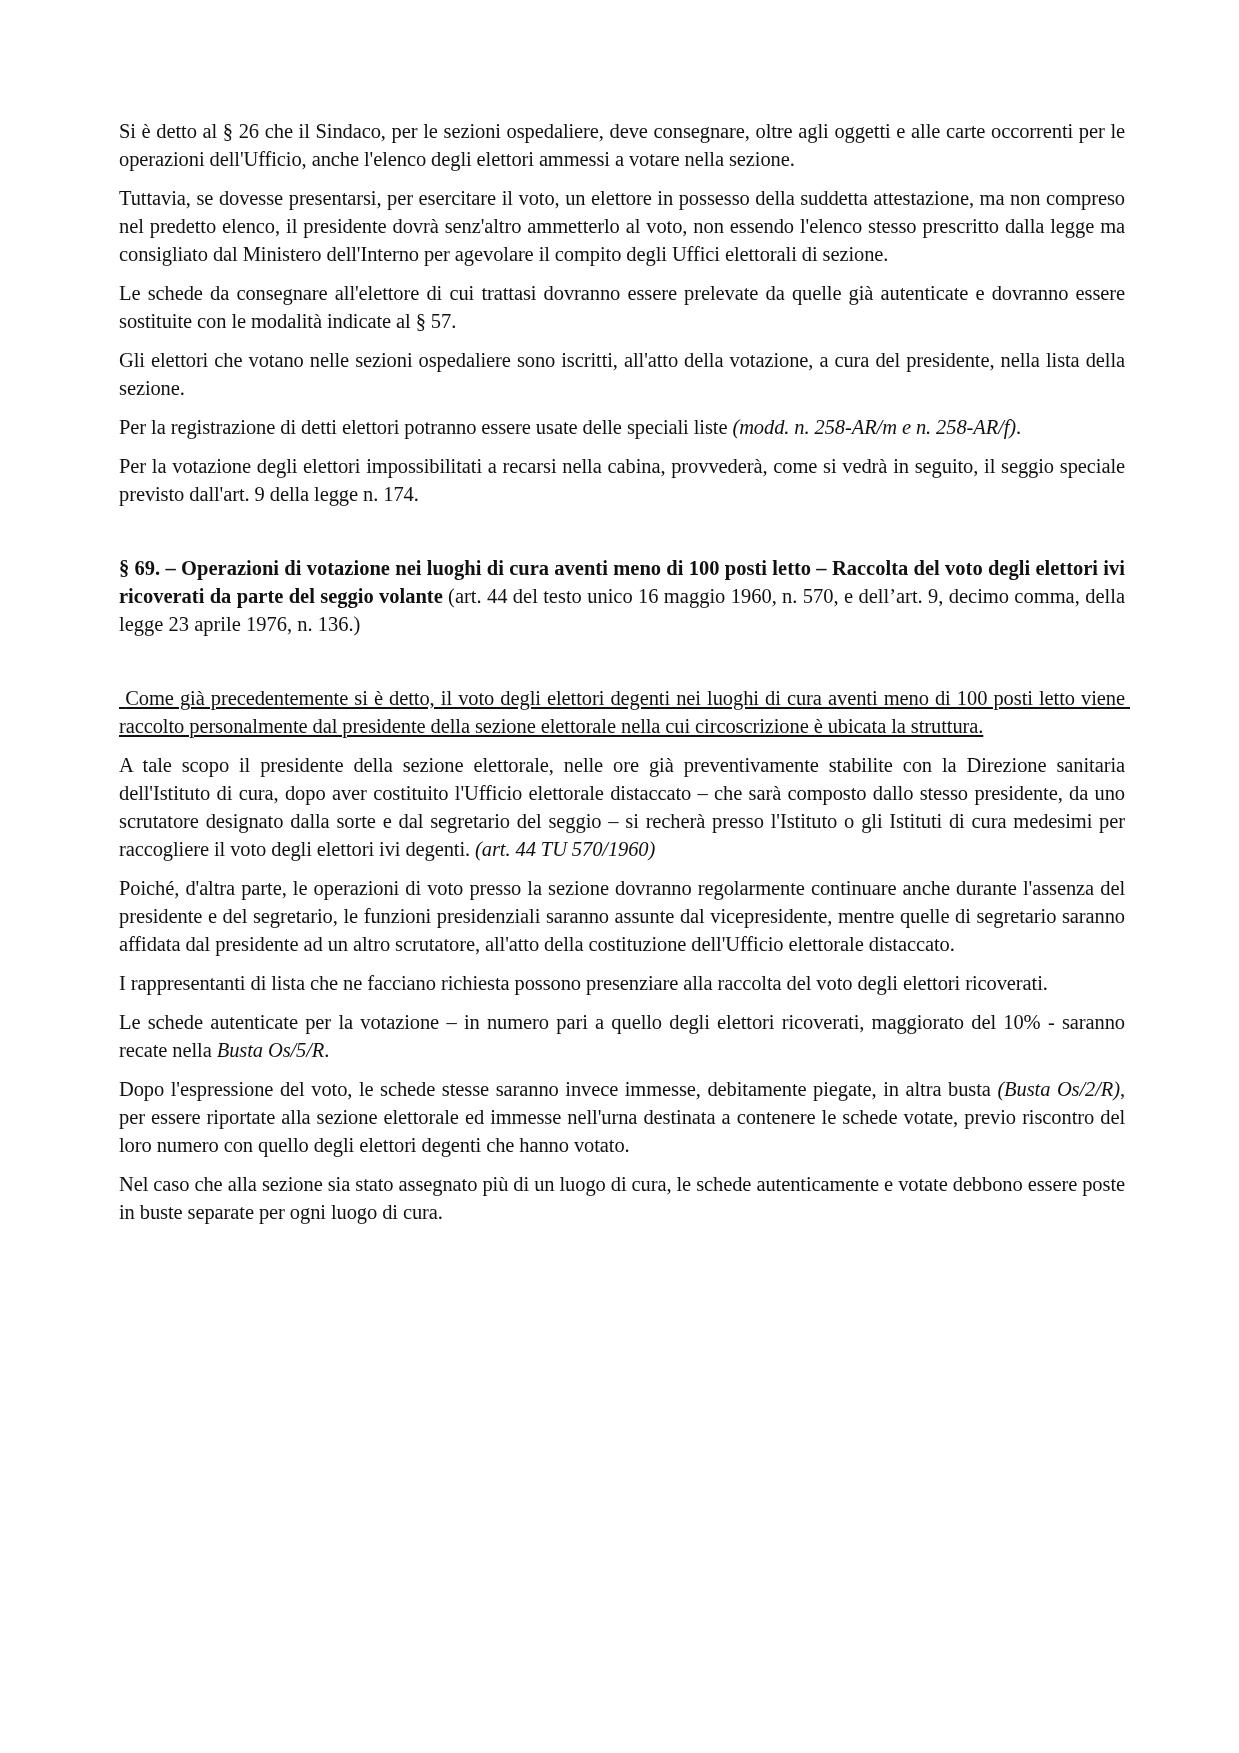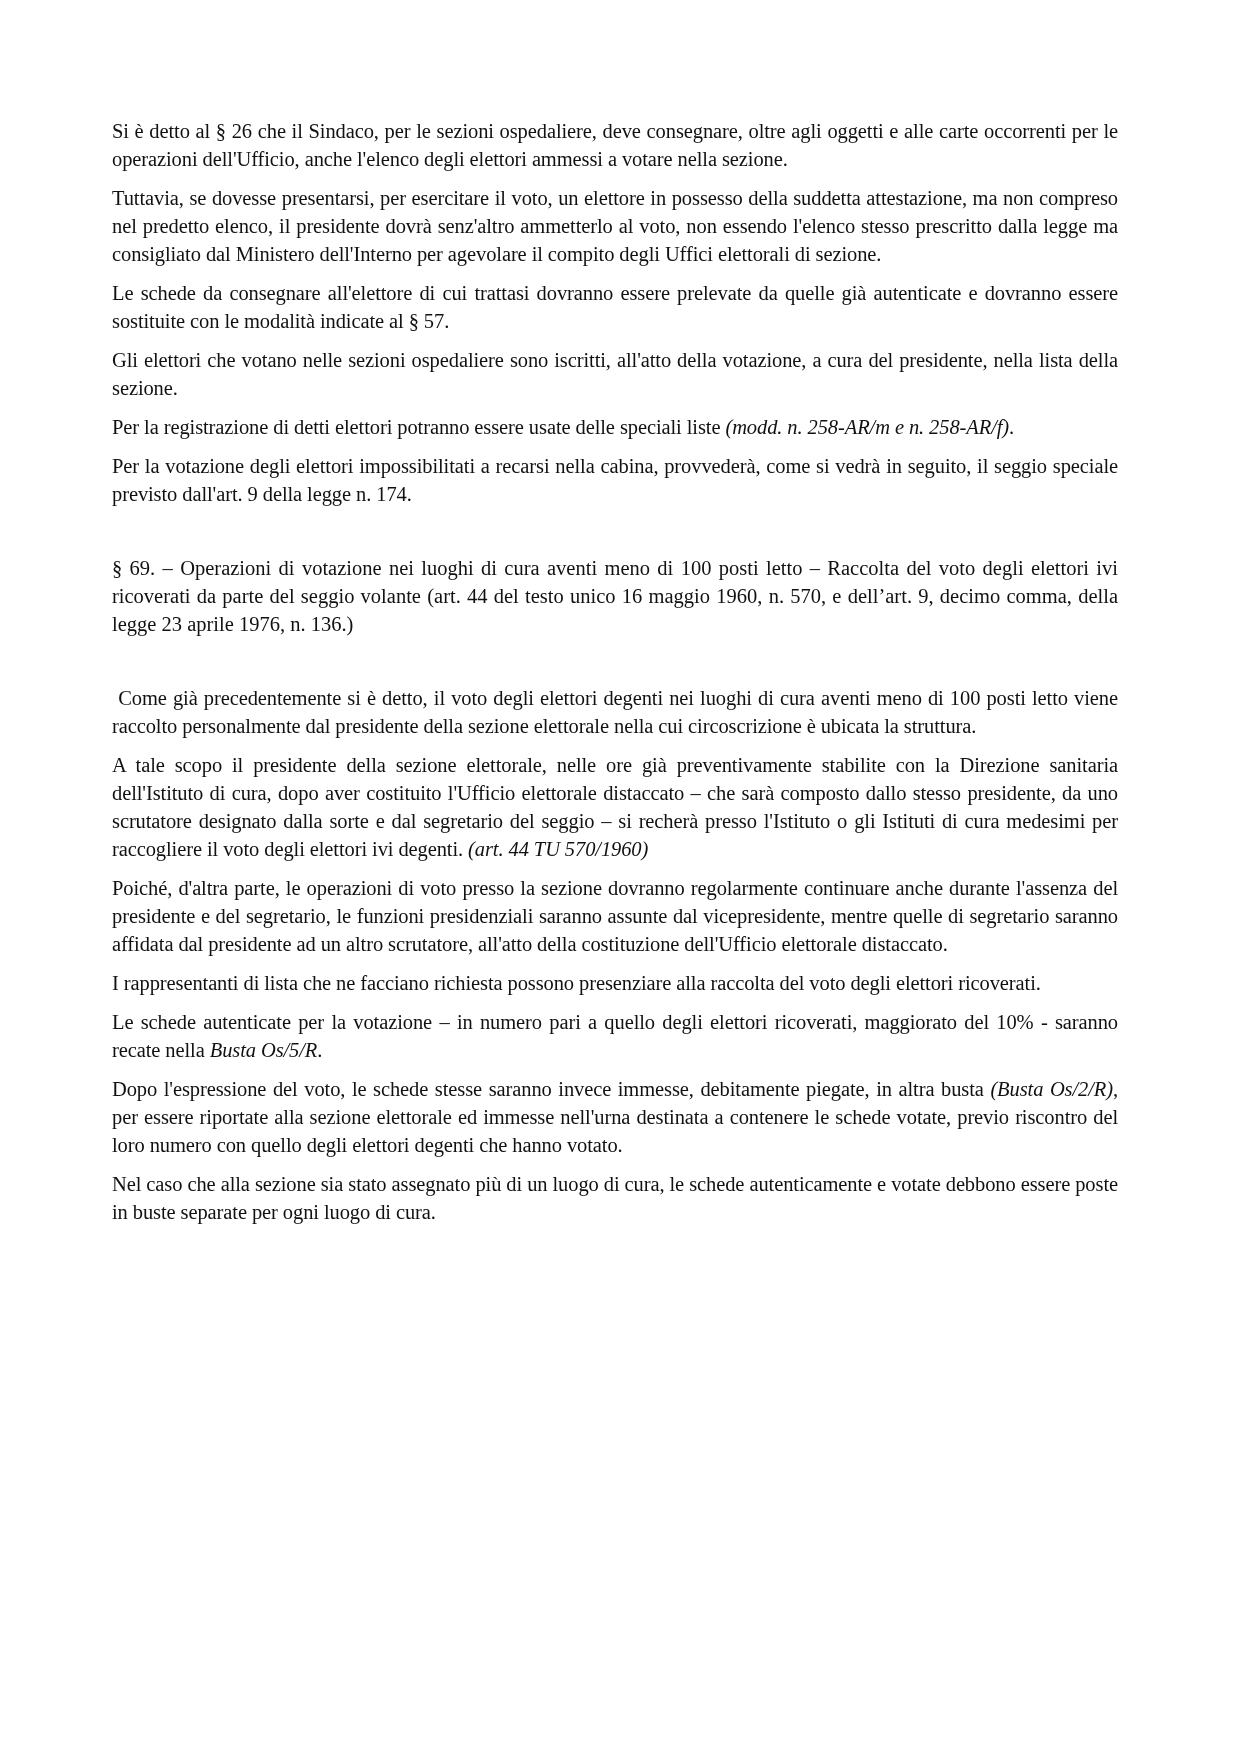--- a/index.html
+++ b/index.html
@@ -10,41 +10,41 @@
     body {
       width: 1239px;
       height: 1753px;
       position: relative;
       overflow: hidden;
       font-family: "Liberation Serif", "DejaVu Serif", serif;
       color: #111111;
     }
     .page {
       position: absolute;
-      left: 112px;
+      left: 119px;
       top: 117px;
       width: 1006px;
     }
     .para {
       font-size: 20.5px;
       line-height: 28px;
       text-align: justify;
       margin: 0 0 11px 0;
       letter-spacing: -0.1px;
     }
     .heading {
       font-size: 20.5px;
       line-height: 28px;
       text-align: justify;
       margin: 0;
     }
-    .heading b { font-weight: normal; }
+    .heading b { font-weight: bold; }
     em { }
     .gap-before-heading { margin-top: 46px; }
-    .gap-after-heading { margin-top: 46px; }
+    .gap-after-heading { margin-top: 46px; text-decoration: underline; }
   </style>
 </head>
 <body>
 
 <div class="page">
 
   <p class="para">Si è detto al § 26 che il Sindaco, per le sezioni ospedaliere, deve consegnare, oltre agli oggetti e alle carte occorrenti per le operazioni dell'Ufficio, anche l'elenco degli elettori ammessi a votare nella sezione.</p>
 
   <p class="para">Tuttavia, se dovesse presentarsi, per esercitare il voto, un elettore in possesso della suddetta attestazione, ma non compreso nel predetto elenco, il presidente dovrà senz'altro ammetterlo al voto, non essendo l'elenco stesso prescritto dalla legge ma consigliato dal Ministero dell'Interno per agevolare il compito degli Uffici elettorali di sezione.</p>
 

